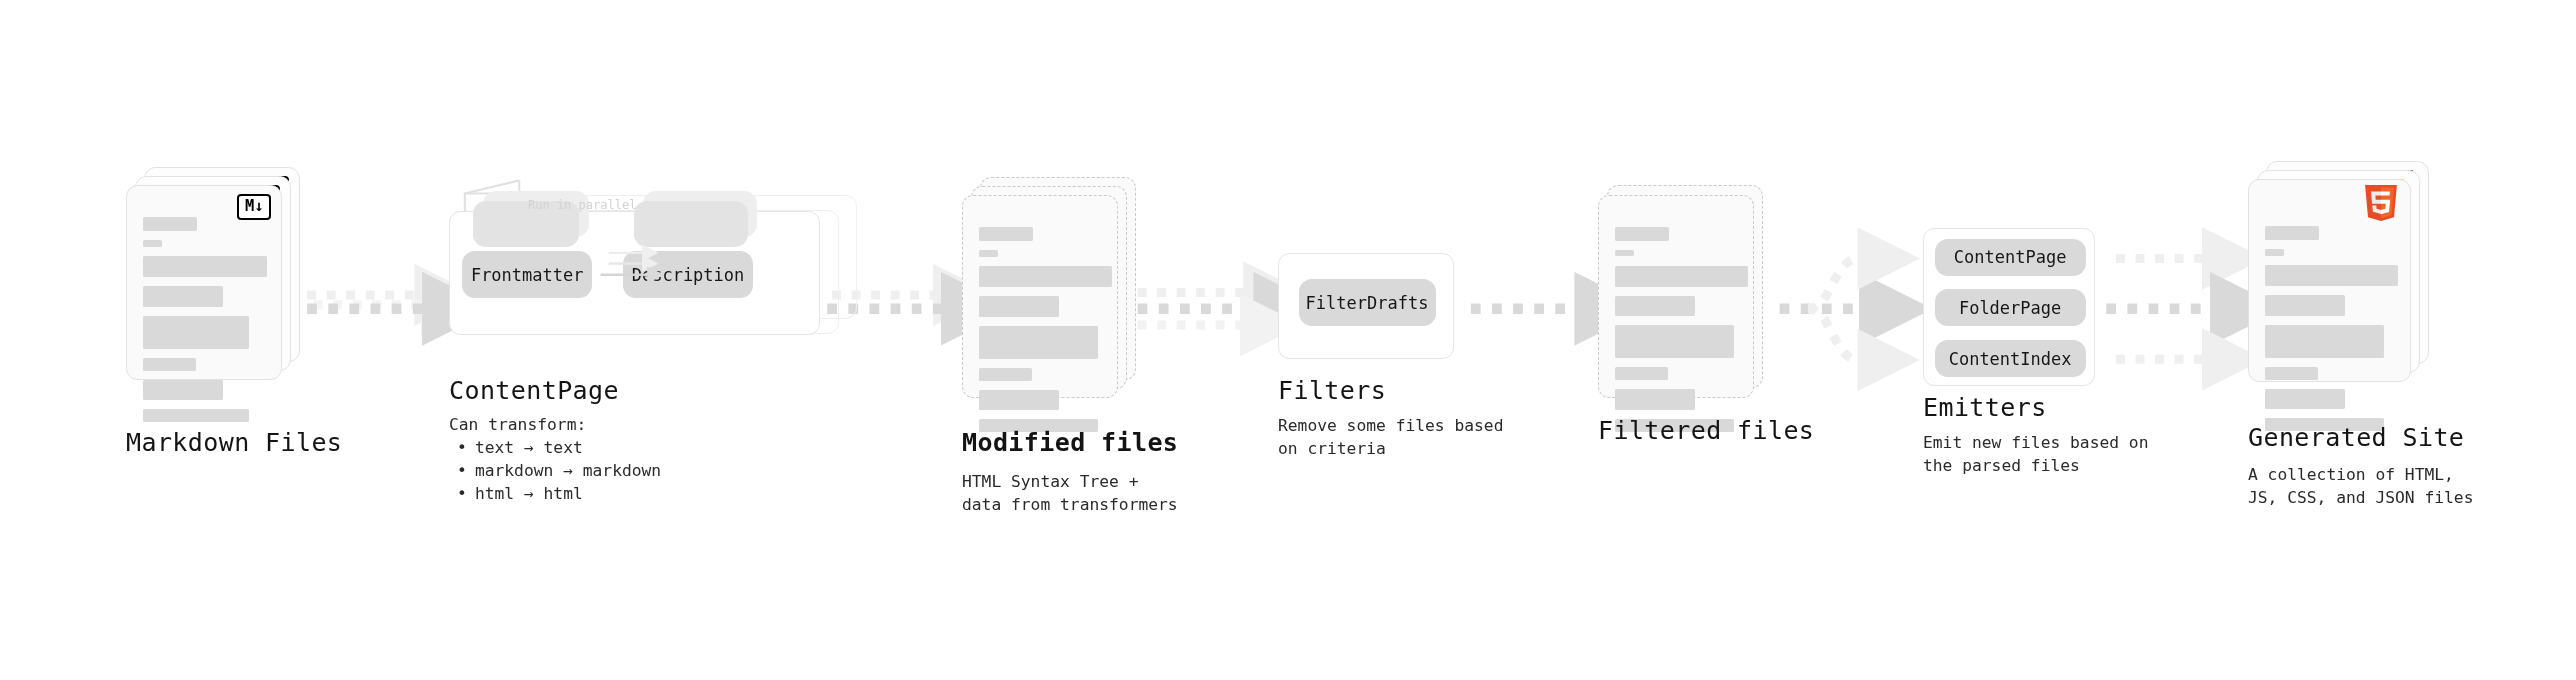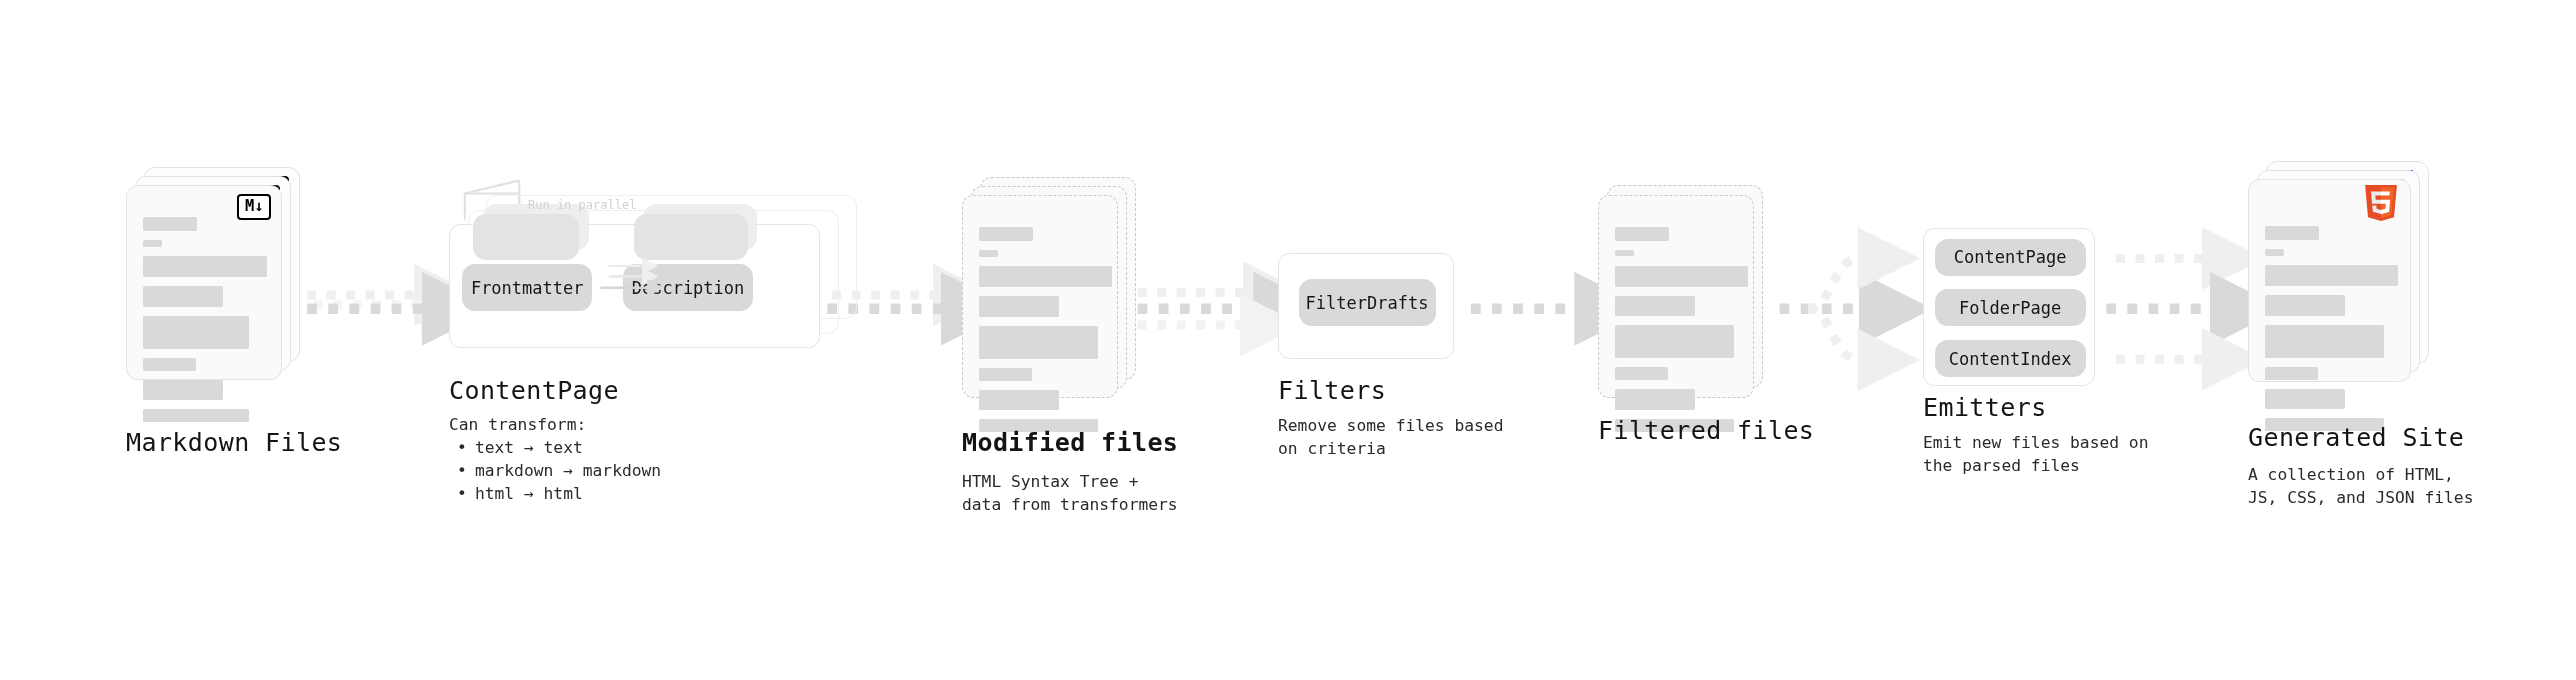--- a/index.html
+++ b/index.html
@@ -214,21 +214,21 @@
         <div class="bar" style="width:80px; height:20.3px;"></div>
         <div class="bar" style="width:106px; height:13px;"></div>
       </div>
     </div>
   </div>
   <div class="abs title" style="left:126px; top:428px;">Markdown Files</div>
 
   <div class="abs" style="left:449px; top:195px;">
     <div class="groupbox faint" style="left:37px; top:0px; width:371px; height:124px;"></div>
     <div class="groupbox faint" style="left:18.7px; top:14.6px; width:371px; height:124px;"></div>
-    <div class="groupbox" style="left:0px; top:29px; width:371px; height:124px;">
+    <div class="groupbox" style="left:0px; top:16px; width:371px; height:124px;">
       <div class="chip ghost2" style="left:32.5px; top:-21px; width:106px; height:46px;"></div>
       <div class="chip ghost1" style="left:23px; top:-10.6px; width:106px; height:46px;"></div>
       <div class="chip" style="left:12.2px; top:0px; width:130px; height:47px; top:39px;">
           <span>Frontmatter</span>
         </div>
 
       <div class="chip ghost2" style="left:193px; top:-21px; width:114px; height:46px;"></div>
       <div class="chip ghost1" style="left:184px; top:-10.6px; width:114px; height:46px;"></div>
       <div class="chip" style="left:173px; width:130px; height:47px; top:39px;">
           <span>Description</span>

